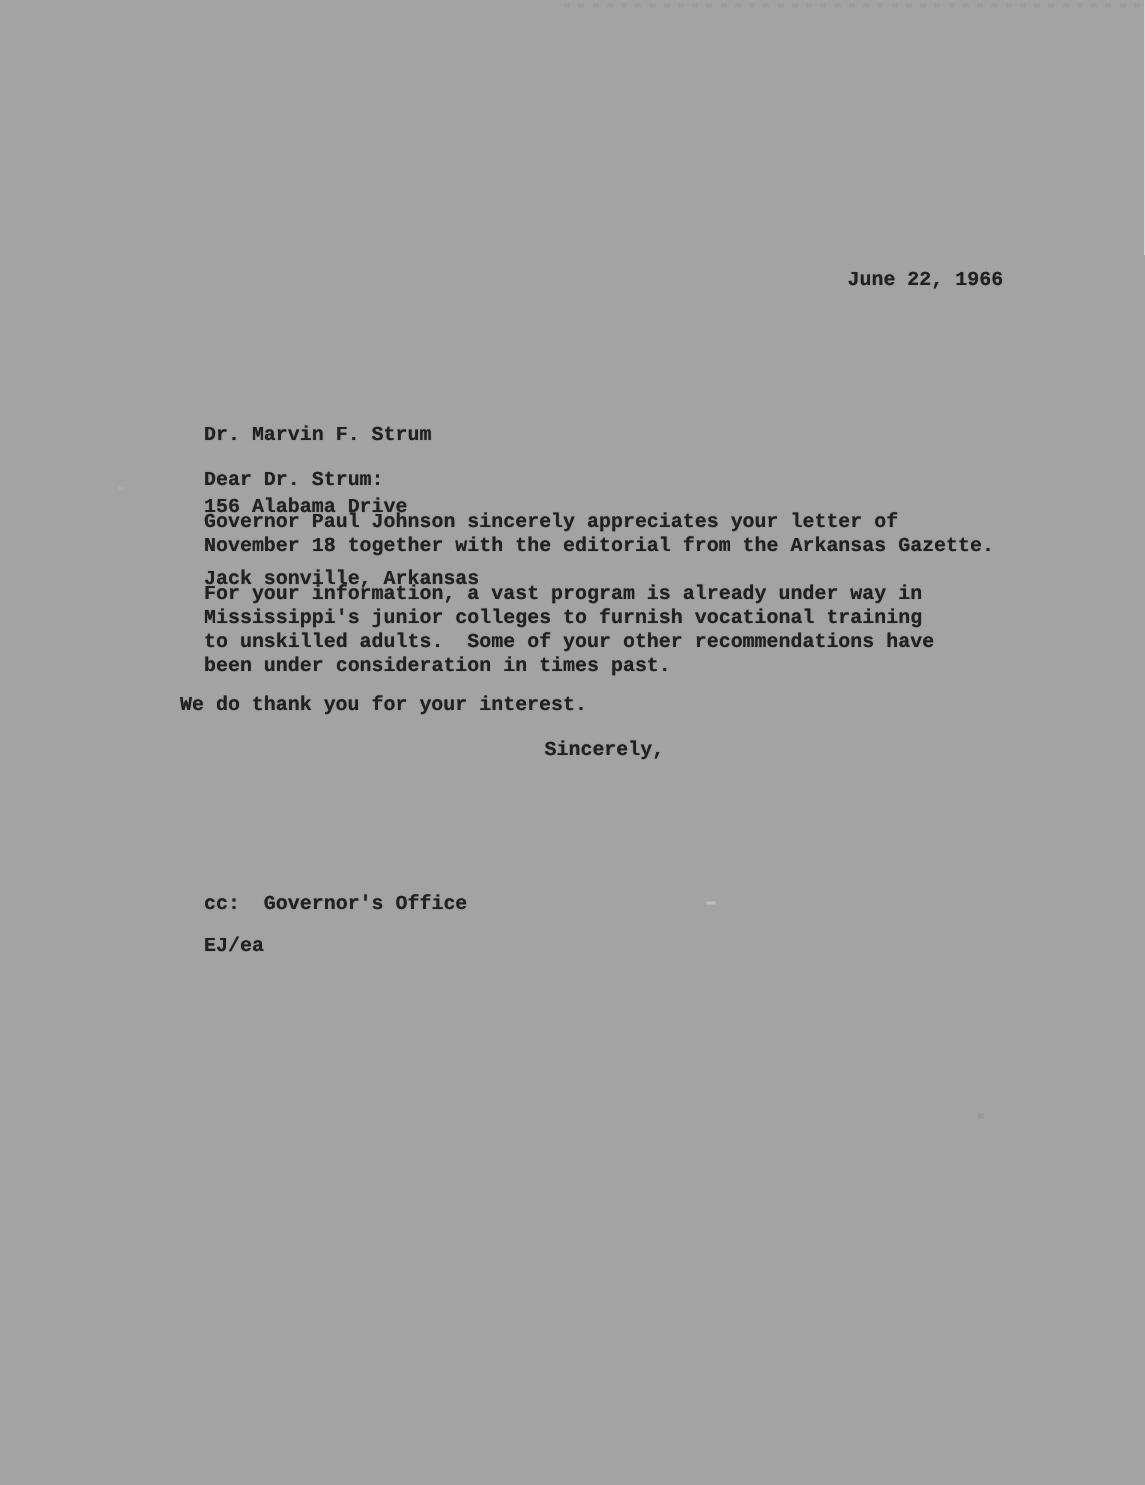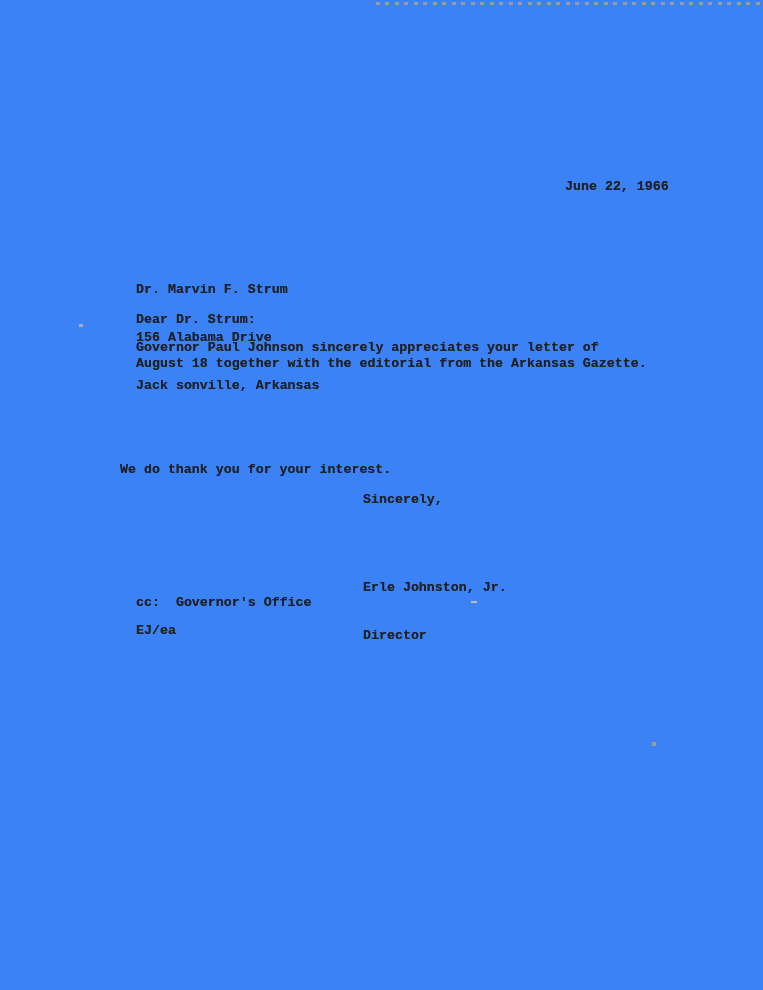--- a/index.html
+++ b/index.html
@@ -4,21 +4,21 @@
 <style>
   html, body {
     margin: 0;
     padding: 0;
     background: #ffffff;
   }
   .page {
     position: relative;
     width: 763px;
     height: 990px;
-    background: #3b82f6;
+    background: #a3a3a3;
     overflow: hidden;
     font-family: "Liberation Mono", "DejaVu Sans Mono", monospace;
   }
   .mono {
     position: absolute;
     font-size: 13.3px;
     line-height: 16px;
     font-weight: bold;
     color: #212121;
     letter-spacing: 0px;
@@ -65,31 +65,31 @@
 
   <div class="mono recipient">
     <div>Dr. Marvin F. Strum</div>
     <div>156 Alabama Drive</div>
     <div>Jack sonville, Arkansas</div>
   </div>
 
   <div class="mono salutation">Dear Dr. Strum:</div>
 
   <div class="mono p1">Governor Paul Johnson sincerely appreciates your letter of
-August 18 together with the editorial from the Arkansas Gazette.</div>
+November 18 together with the editorial from the Arkansas Gazette.</div>
 
+  <div class="mono p2">For your information, a vast program is already under way in
+Mississippi's junior colleges to furnish vocational training
+to unskilled adults.  Some of your other recommendations have
+been under consideration in times past.</div>
 
   <div class="mono p3">We do thank you for your interest.</div>
 
   <div class="mono closing">Sincerely,</div>
 
-  <div class="mono sigblock">
-    <div>Erle Johnston, Jr.</div>
-    <div>Director</div>
-  </div>
 
   <div class="mono cc">cc:  Governor's Office</div>
 
   <div class="mono initials">EJ/ea</div>
 
   <div class="speck s1"></div>
   <div class="speck s2"></div>
   <div class="speck s3"></div>
 
 </div>

